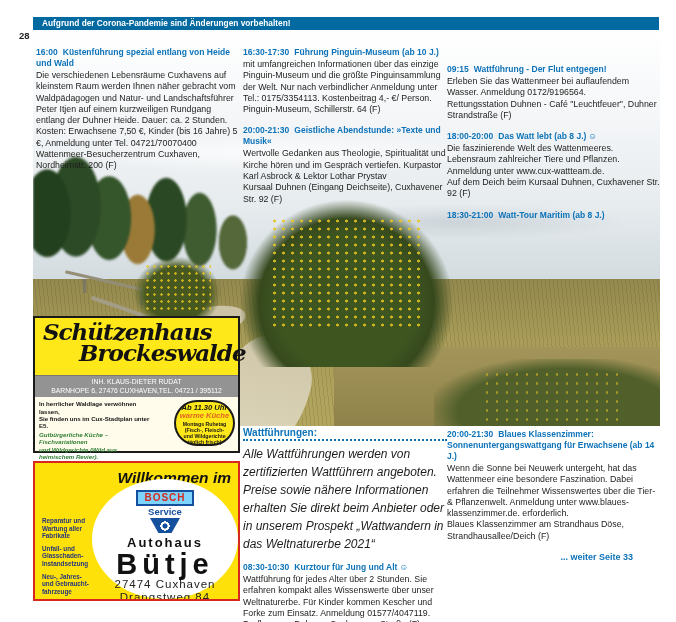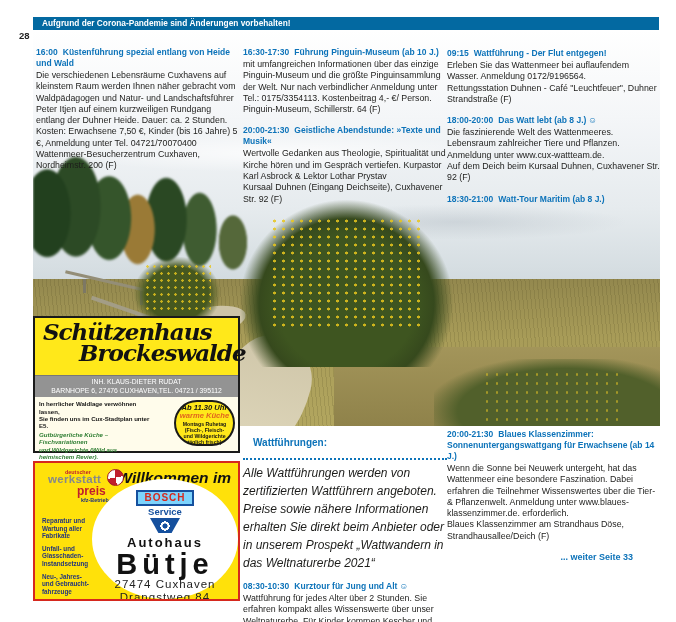--- a/index.html
+++ b/index.html
@@ -46,29 +46,29 @@
      border-radius:48% 52% 40% 60%/60% 40% 62% 38%;transform:rotate(14deg);}
   .path2{left:22%;top:70%;width:12%;height:7%;background:#cdc4a7;border-radius:50%;transform:rotate(-10deg);}
   .fence1{left:5%;top:64%;width:18%;height:3px;background:#948e77;transform:rotate(13deg);}
   .fence2{left:9%;top:71%;width:15%;height:4px;background:#a39d86;transform:rotate(19deg);}
   .fpost1{left:8%;top:63%;width:3px;height:14px;background:#7d7864;}
   .fpost2{left:17%;top:66%;width:3px;height:14px;background:#85806b;}
   
   .col{position:absolute;}
   #col-left{left:36px;top:47px;width:202px;}
   #col-mid{left:243px;top:47px;width:204px;}
-  #col-right{left:447px;top:48px;width:214px;}
+  #col-right{left:447px;top:64px;width:214px;}
   .event{margin:0 0 10px 0;}
   .etitle{margin:0 0 1px 0;font-size:8.5px;line-height:11px;font-weight:bold;color:#0d73b9;}
   .etime{margin-right:5px;}
   .ebody{margin:0;font-size:8.8px;line-height:11.3px;color:#1d1d1b;}
   .smiley{color:#0d73b9;font-size:8.5px;margin-left:2px;}
   
   #bottom-mid{left:243px;top:427px;width:204px;position:absolute;}
-  .watt-head{font-size:10px;font-weight:bold;color:#0d73b9;margin:10px;}
+  .watt-head{font-size:10px;font-weight:bold;color:#0d73b9;margin:0;}
   .dotted{border-top:2px dotted #0d73b9;margin:1px 0 4px 0;width:100%;}
   .watt-intro{margin:0 0 9px 0;font-size:12px;line-height:18px;font-style:italic;color:#1d1d1b;}
   
   #bottom-right{left:447px;top:429px;width:214px;position:absolute;}
   #bottom-right .carry{margin:0 0 10px 0;}
   .weiter{margin:10px 28px 0 0;text-align:right;font-size:9px;font-weight:bold;color:#0d73b9;}
   
   .ad1{position:absolute;left:33px;top:316px;width:207px;height:137px;border:2px solid #1a1a1a;
        box-sizing:border-box;background:#fffceb;}
   .ad1-top{height:56px;background:#ffe81a;padding-top:1px;}
@@ -207,27 +207,20 @@
         <div class="oval3">Montags Ruhetag
 (Fisch-, Fleisch-
 und Wildgerichte
 täglich frisch)</div>
       </div>
     </div>
   </div>
 
   <div class="ad2">
     <div class="welcome">Willkommen im</div>
-    <div class="award">
-      <span class="aw-deutscher">deutscher</span>
-      <span class="aw-werkstatt">werkstatt</span>
-      <span class="aw-emblem"></span>
-      <span class="aw-preis">preis</span>
-      <span class="aw-kfz">kfz-Betrieb</span>
-    </div>
     <div class="services">
       <p class="svc">Reparatur und
 Wartung aller
 Fabrikate</p>
       <p class="svc">Unfall- und
 Glasschaden-
 Instandsetzung</p>
       <p class="svc">Neu-, Jahres-
 und Gebraucht-
 fahrzeuge</p>

